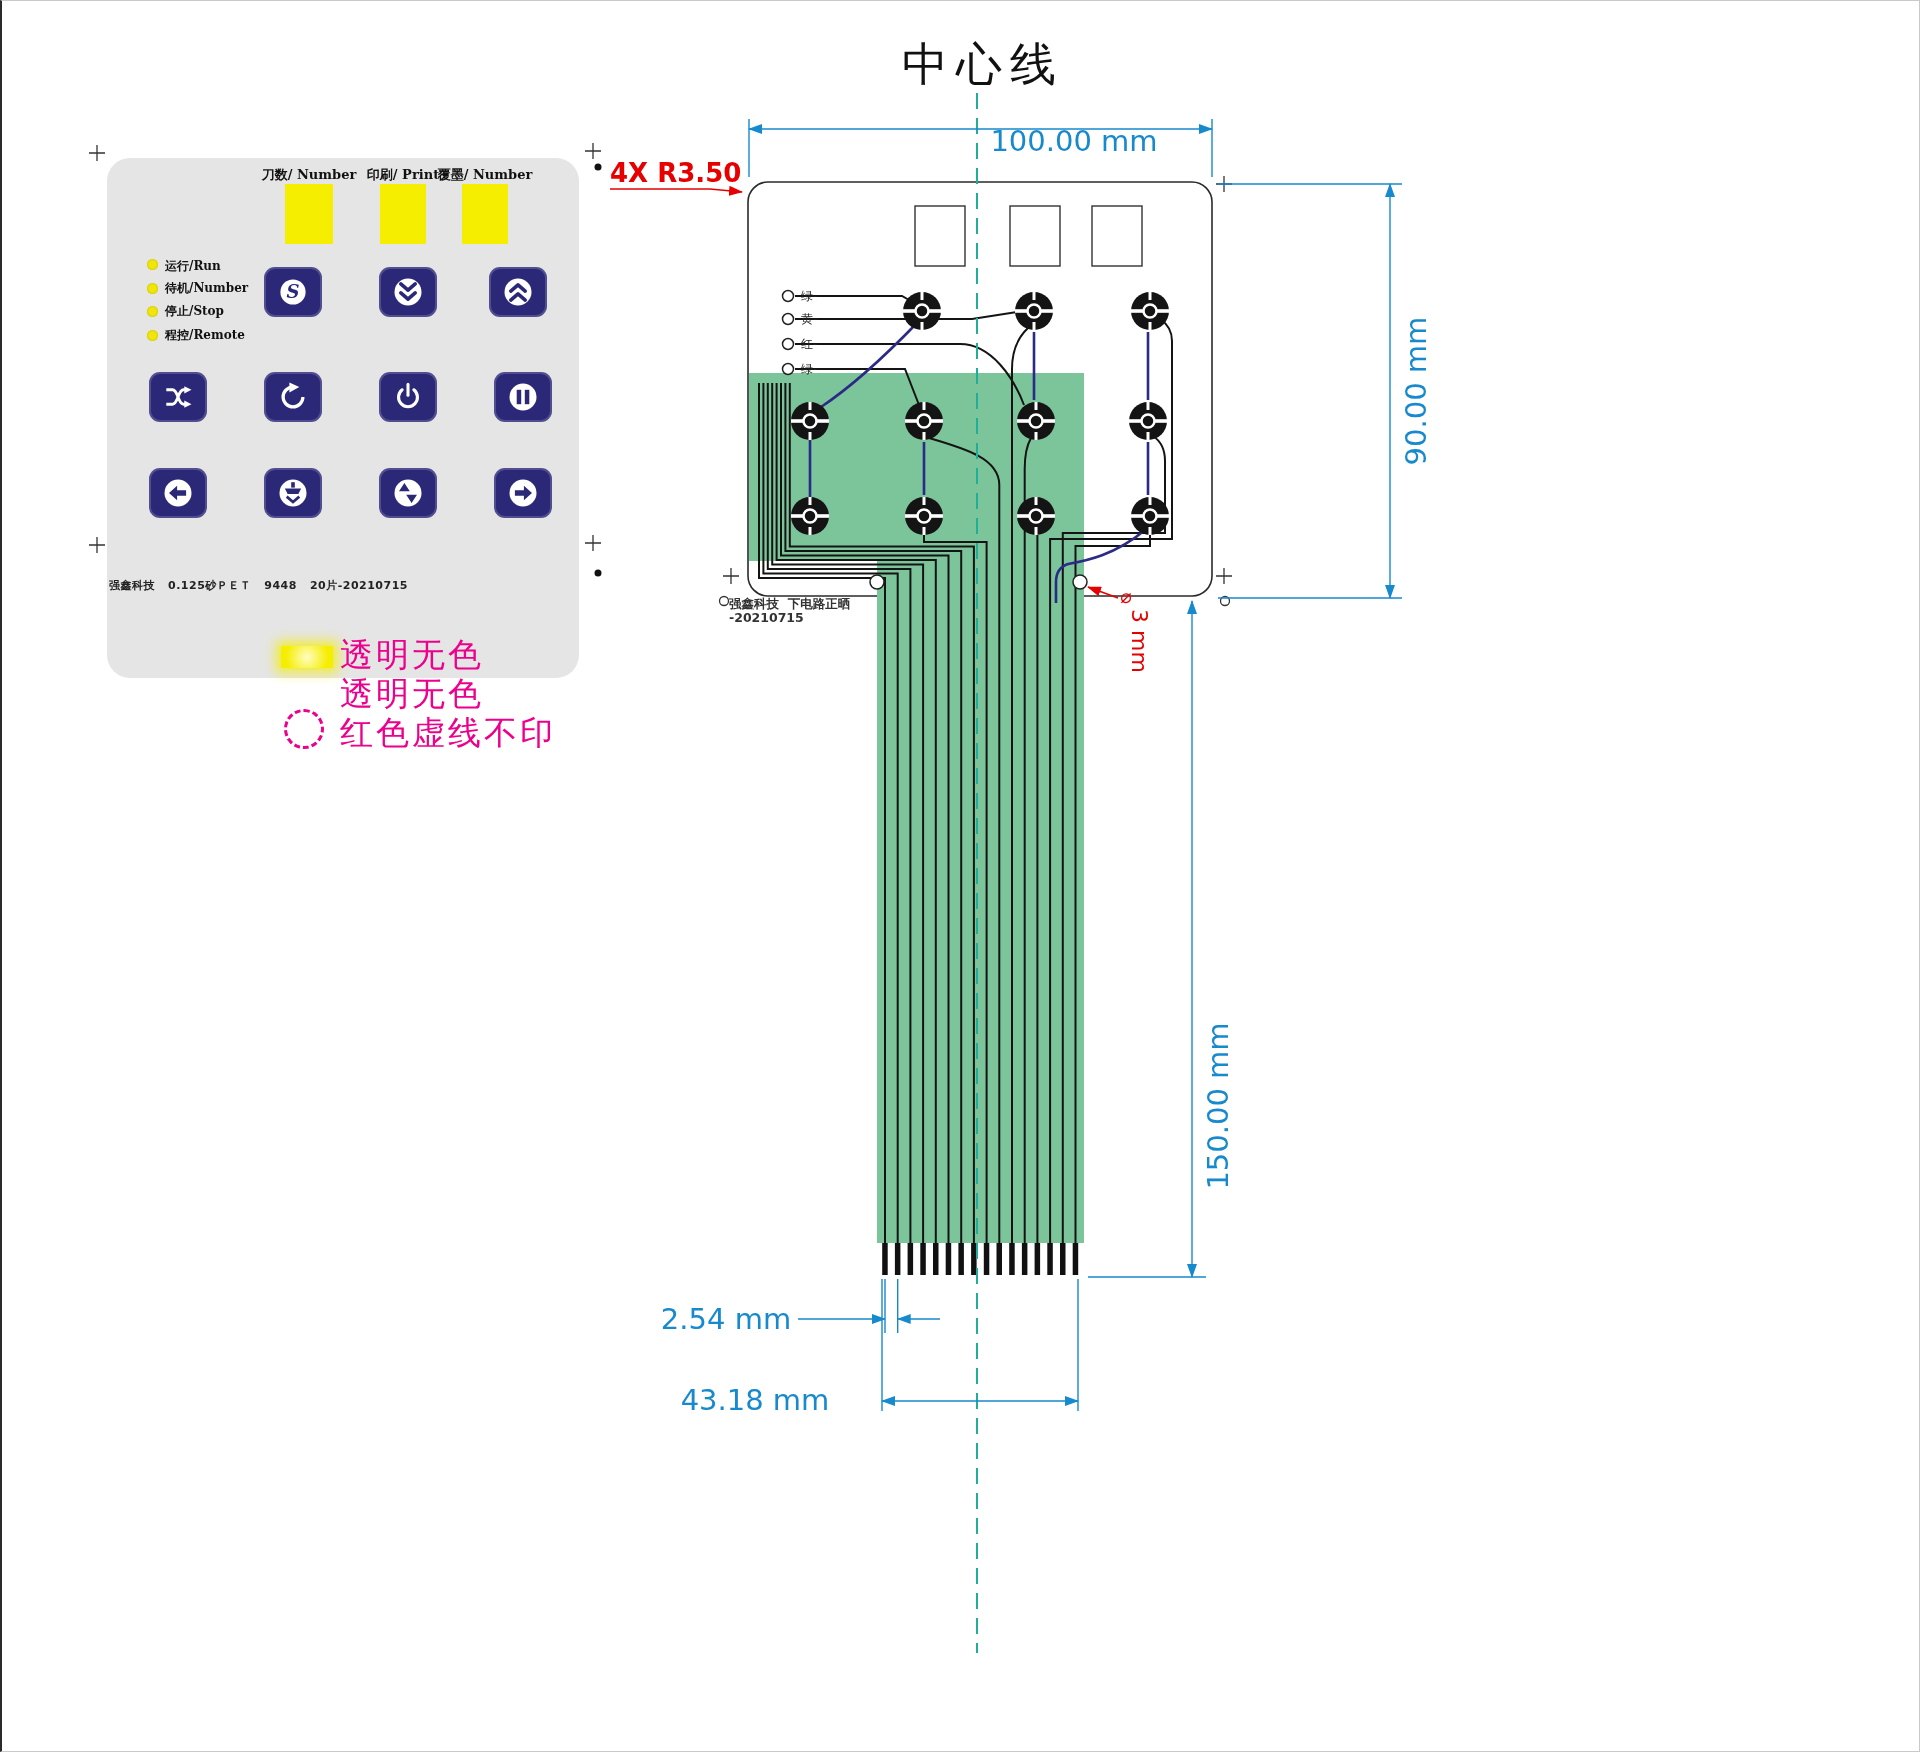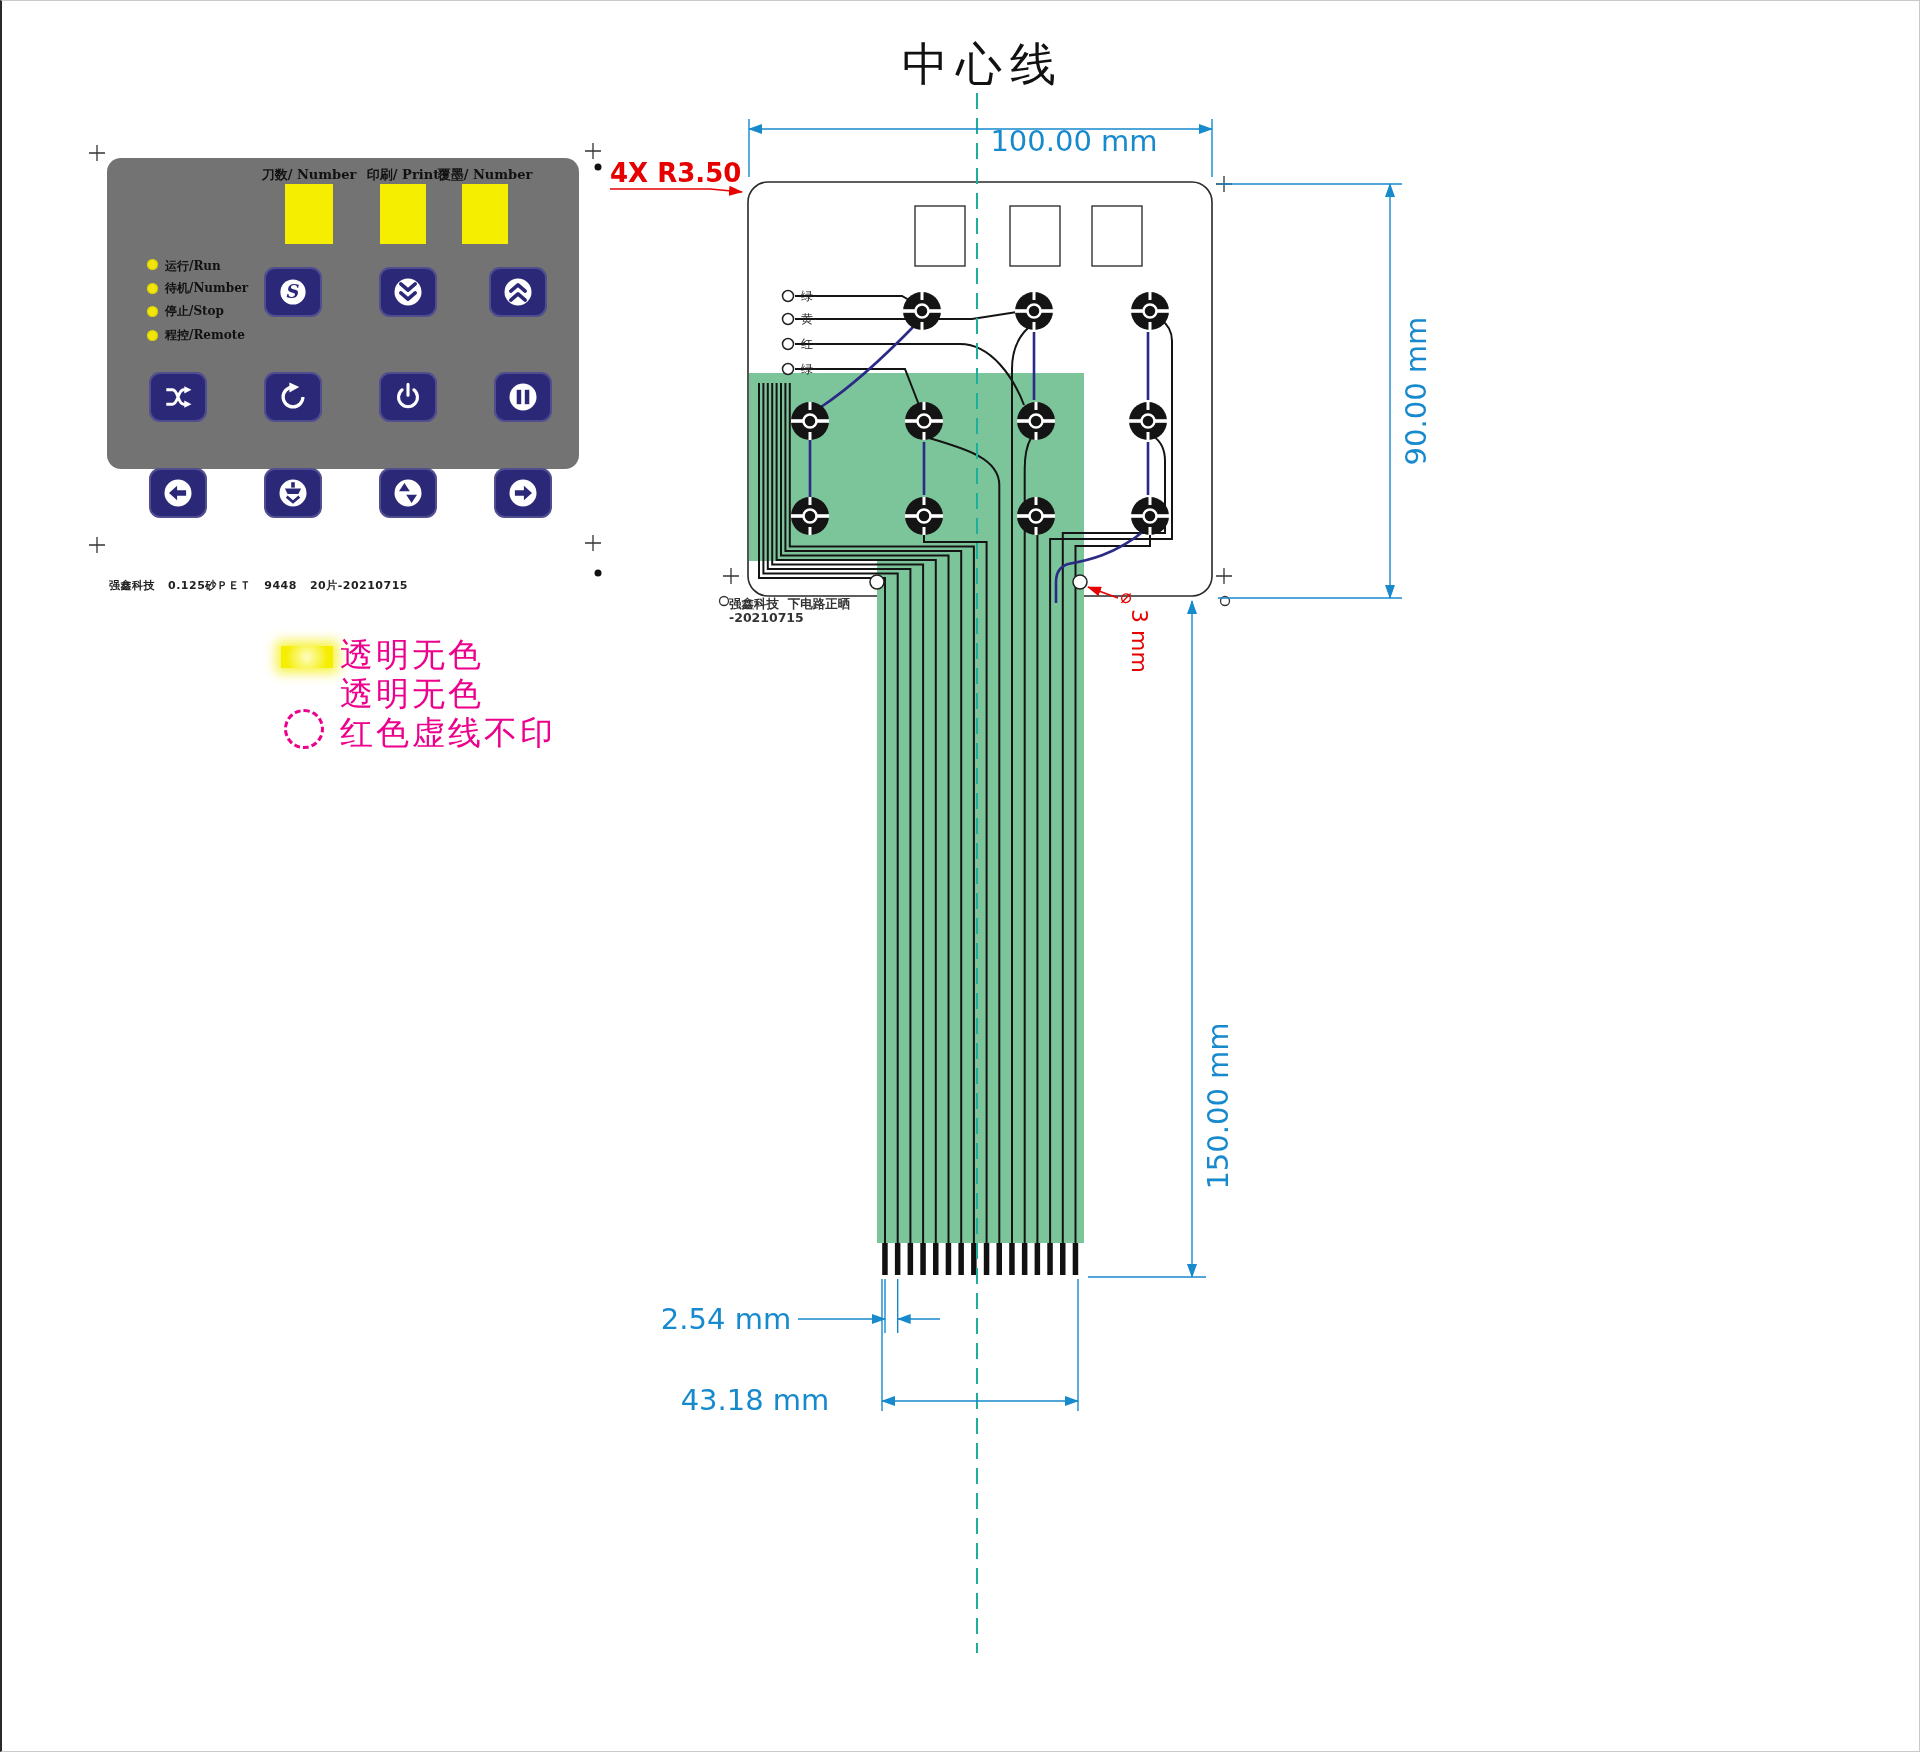--- a/index.html
+++ b/index.html
@@ -2,22 +2,22 @@
 <html><head>
 <meta charset="utf-8">
 <style>
   *{margin:0;padding:0;box-sizing:border-box}
   html,body{background:#fff}
   body{width:1920px;height:1752px;position:relative;font-family:"DejaVu Sans","Liberation Sans",sans-serif}
   .canvas{position:absolute;left:0;top:0;width:1920px;height:1752px;overflow:hidden;background:#fff;
           border:1px solid #c9c9c9;border-left:2px solid #2a2a2a}
   .drawing{position:absolute;left:0;top:0;z-index:0}
   
-  .keypad{position:absolute;left:105px;top:157px;width:472px;height:311px;background:#737373;
-          border-radius:14px;z-index:2}
+  .keypad{position:absolute;left:105px;top:157px;width:472px;height:520px;background:#e5e5e5;
+          border-radius:23px;z-index:2}
   .win-label{position:absolute;top:8px;width:120px;text-align:center;font-size:13px;font-weight:bold;
              color:#111;font-family:"DejaVu Serif","Liberation Serif",serif}
   .win{position:absolute;top:26px;height:60px;background:#f5ee00}
   .led{position:absolute;left:40px;width:11px;height:11px;border-radius:50%;background:#f0e60a;
        box-shadow:inset 0 0 2px #b8ae00}
   .led-label{position:absolute;left:58px;font-size:12px;font-weight:bold;color:#111;
              font-family:"DejaVu Serif","Liberation Serif",serif}
   .key{position:absolute;width:58px;height:50px;background:#2b2878;border-radius:11px;
        display:flex;align-items:center;justify-content:center;
        box-shadow:inset 0 0 0 2px rgba(255,255,255,.18)}

